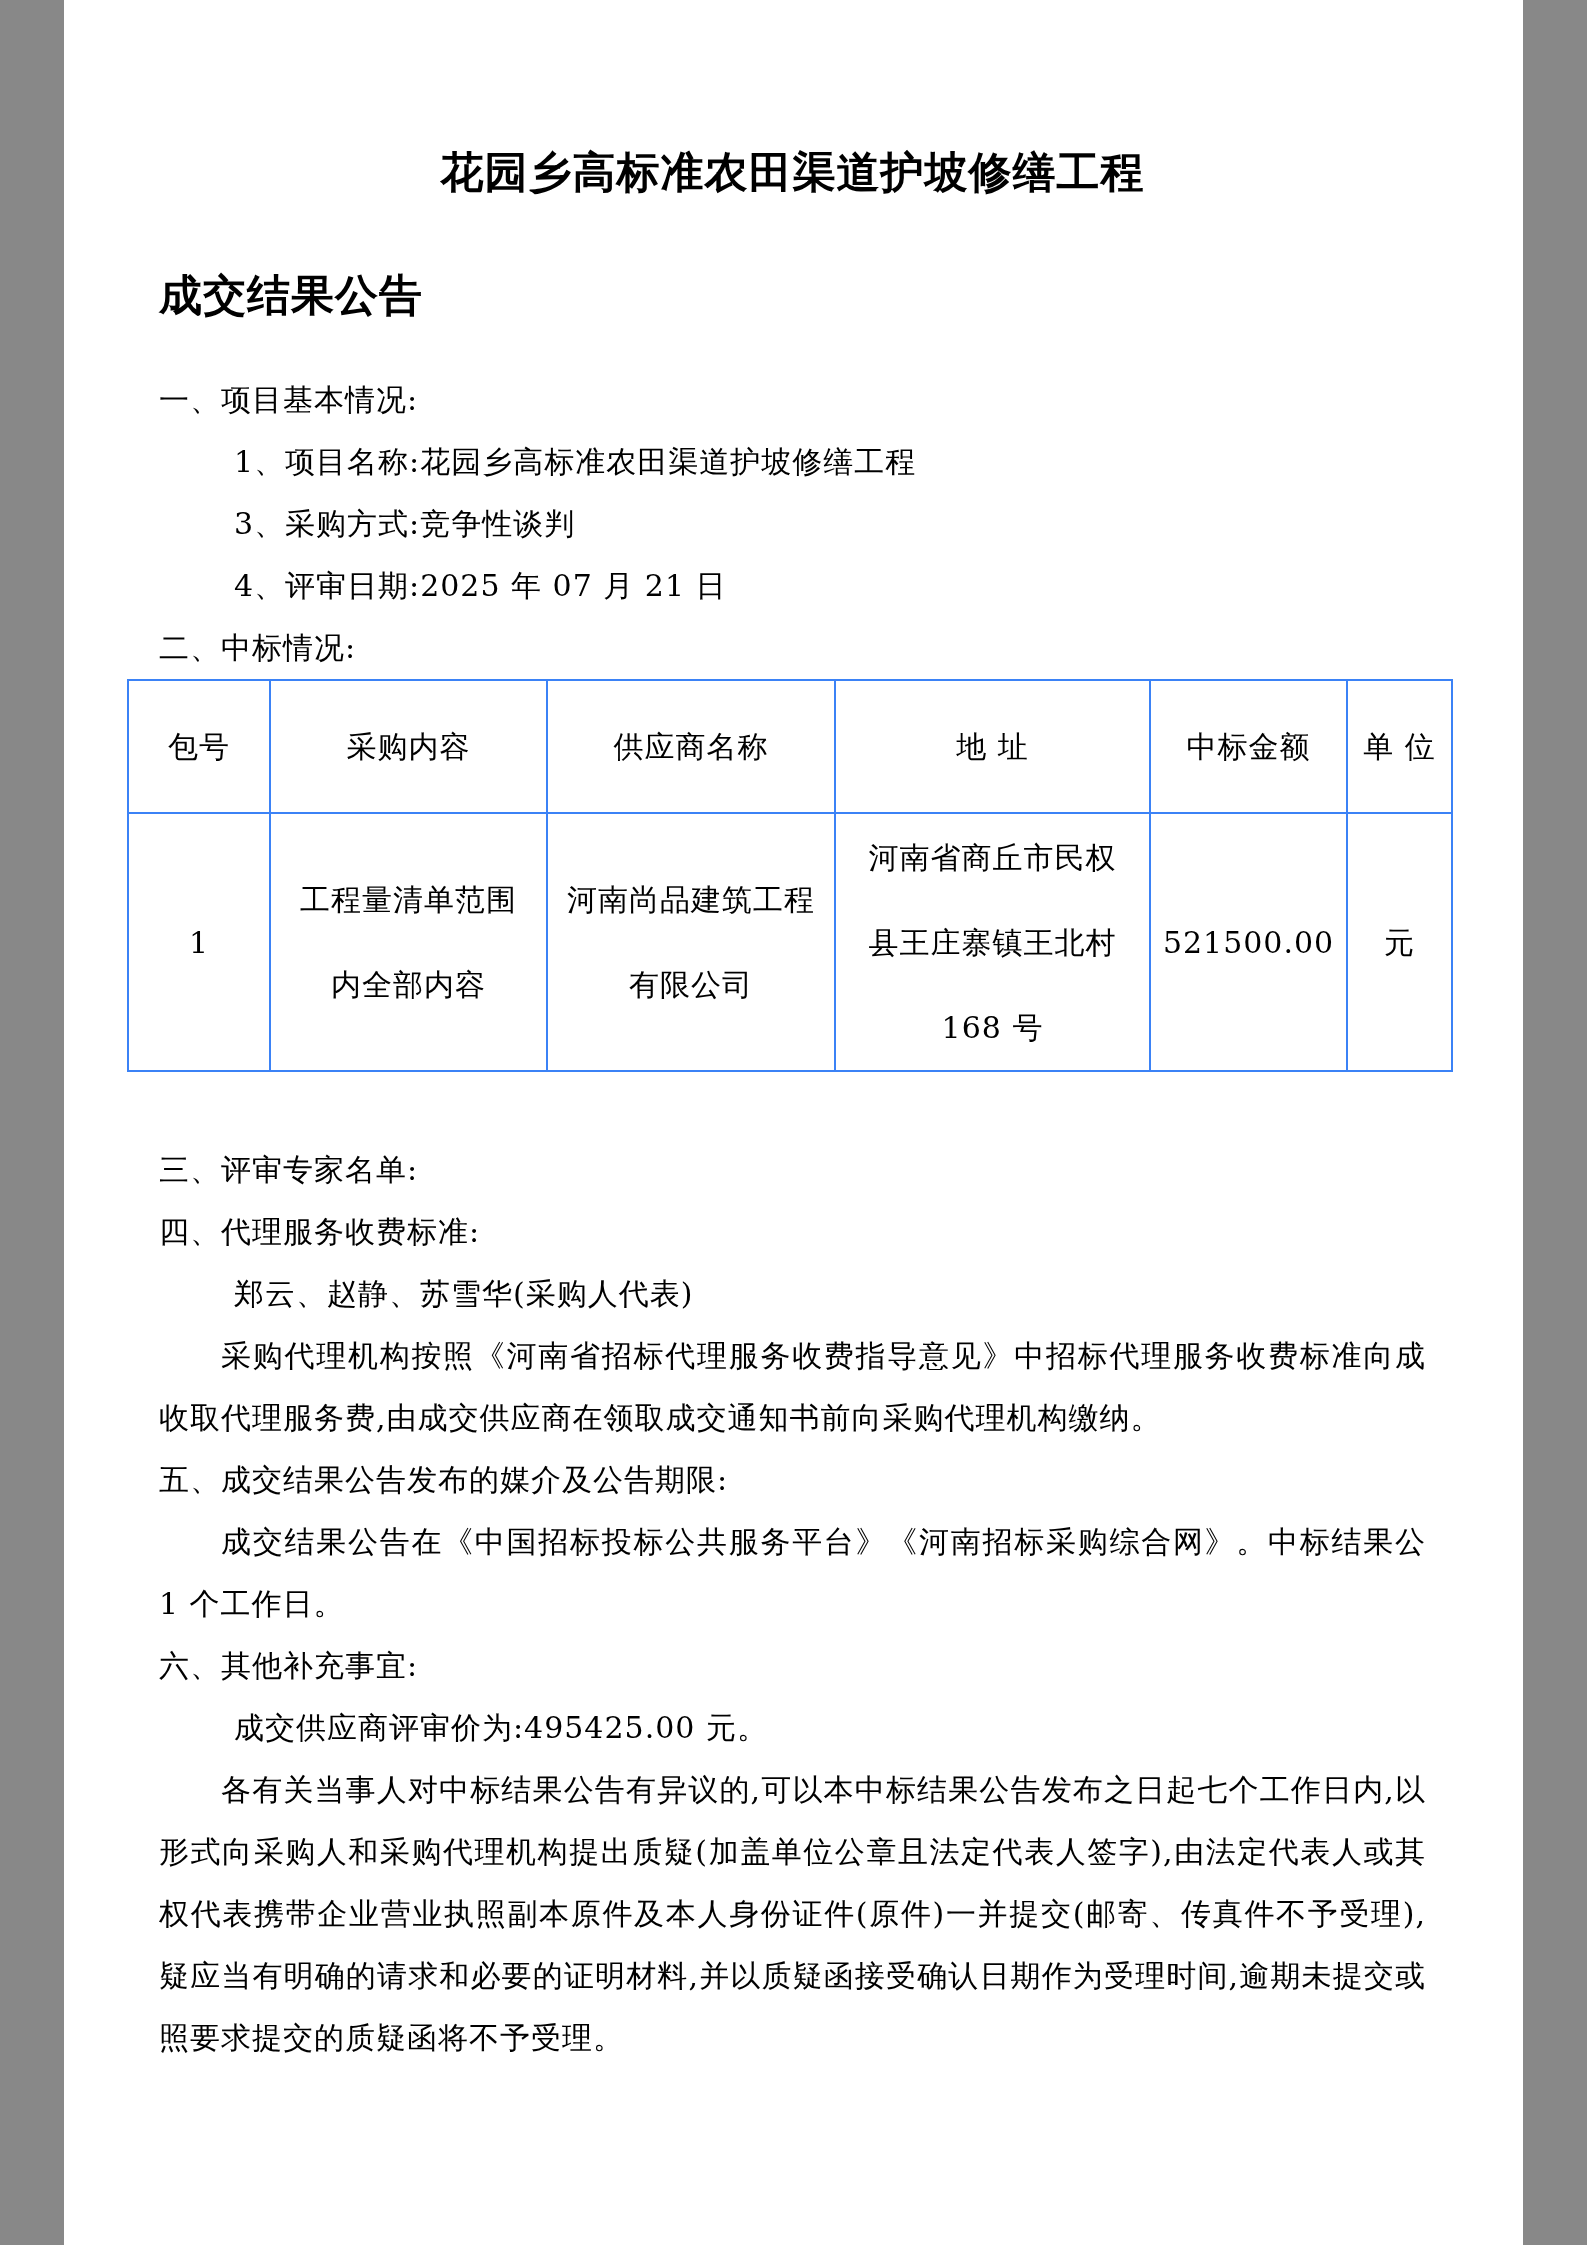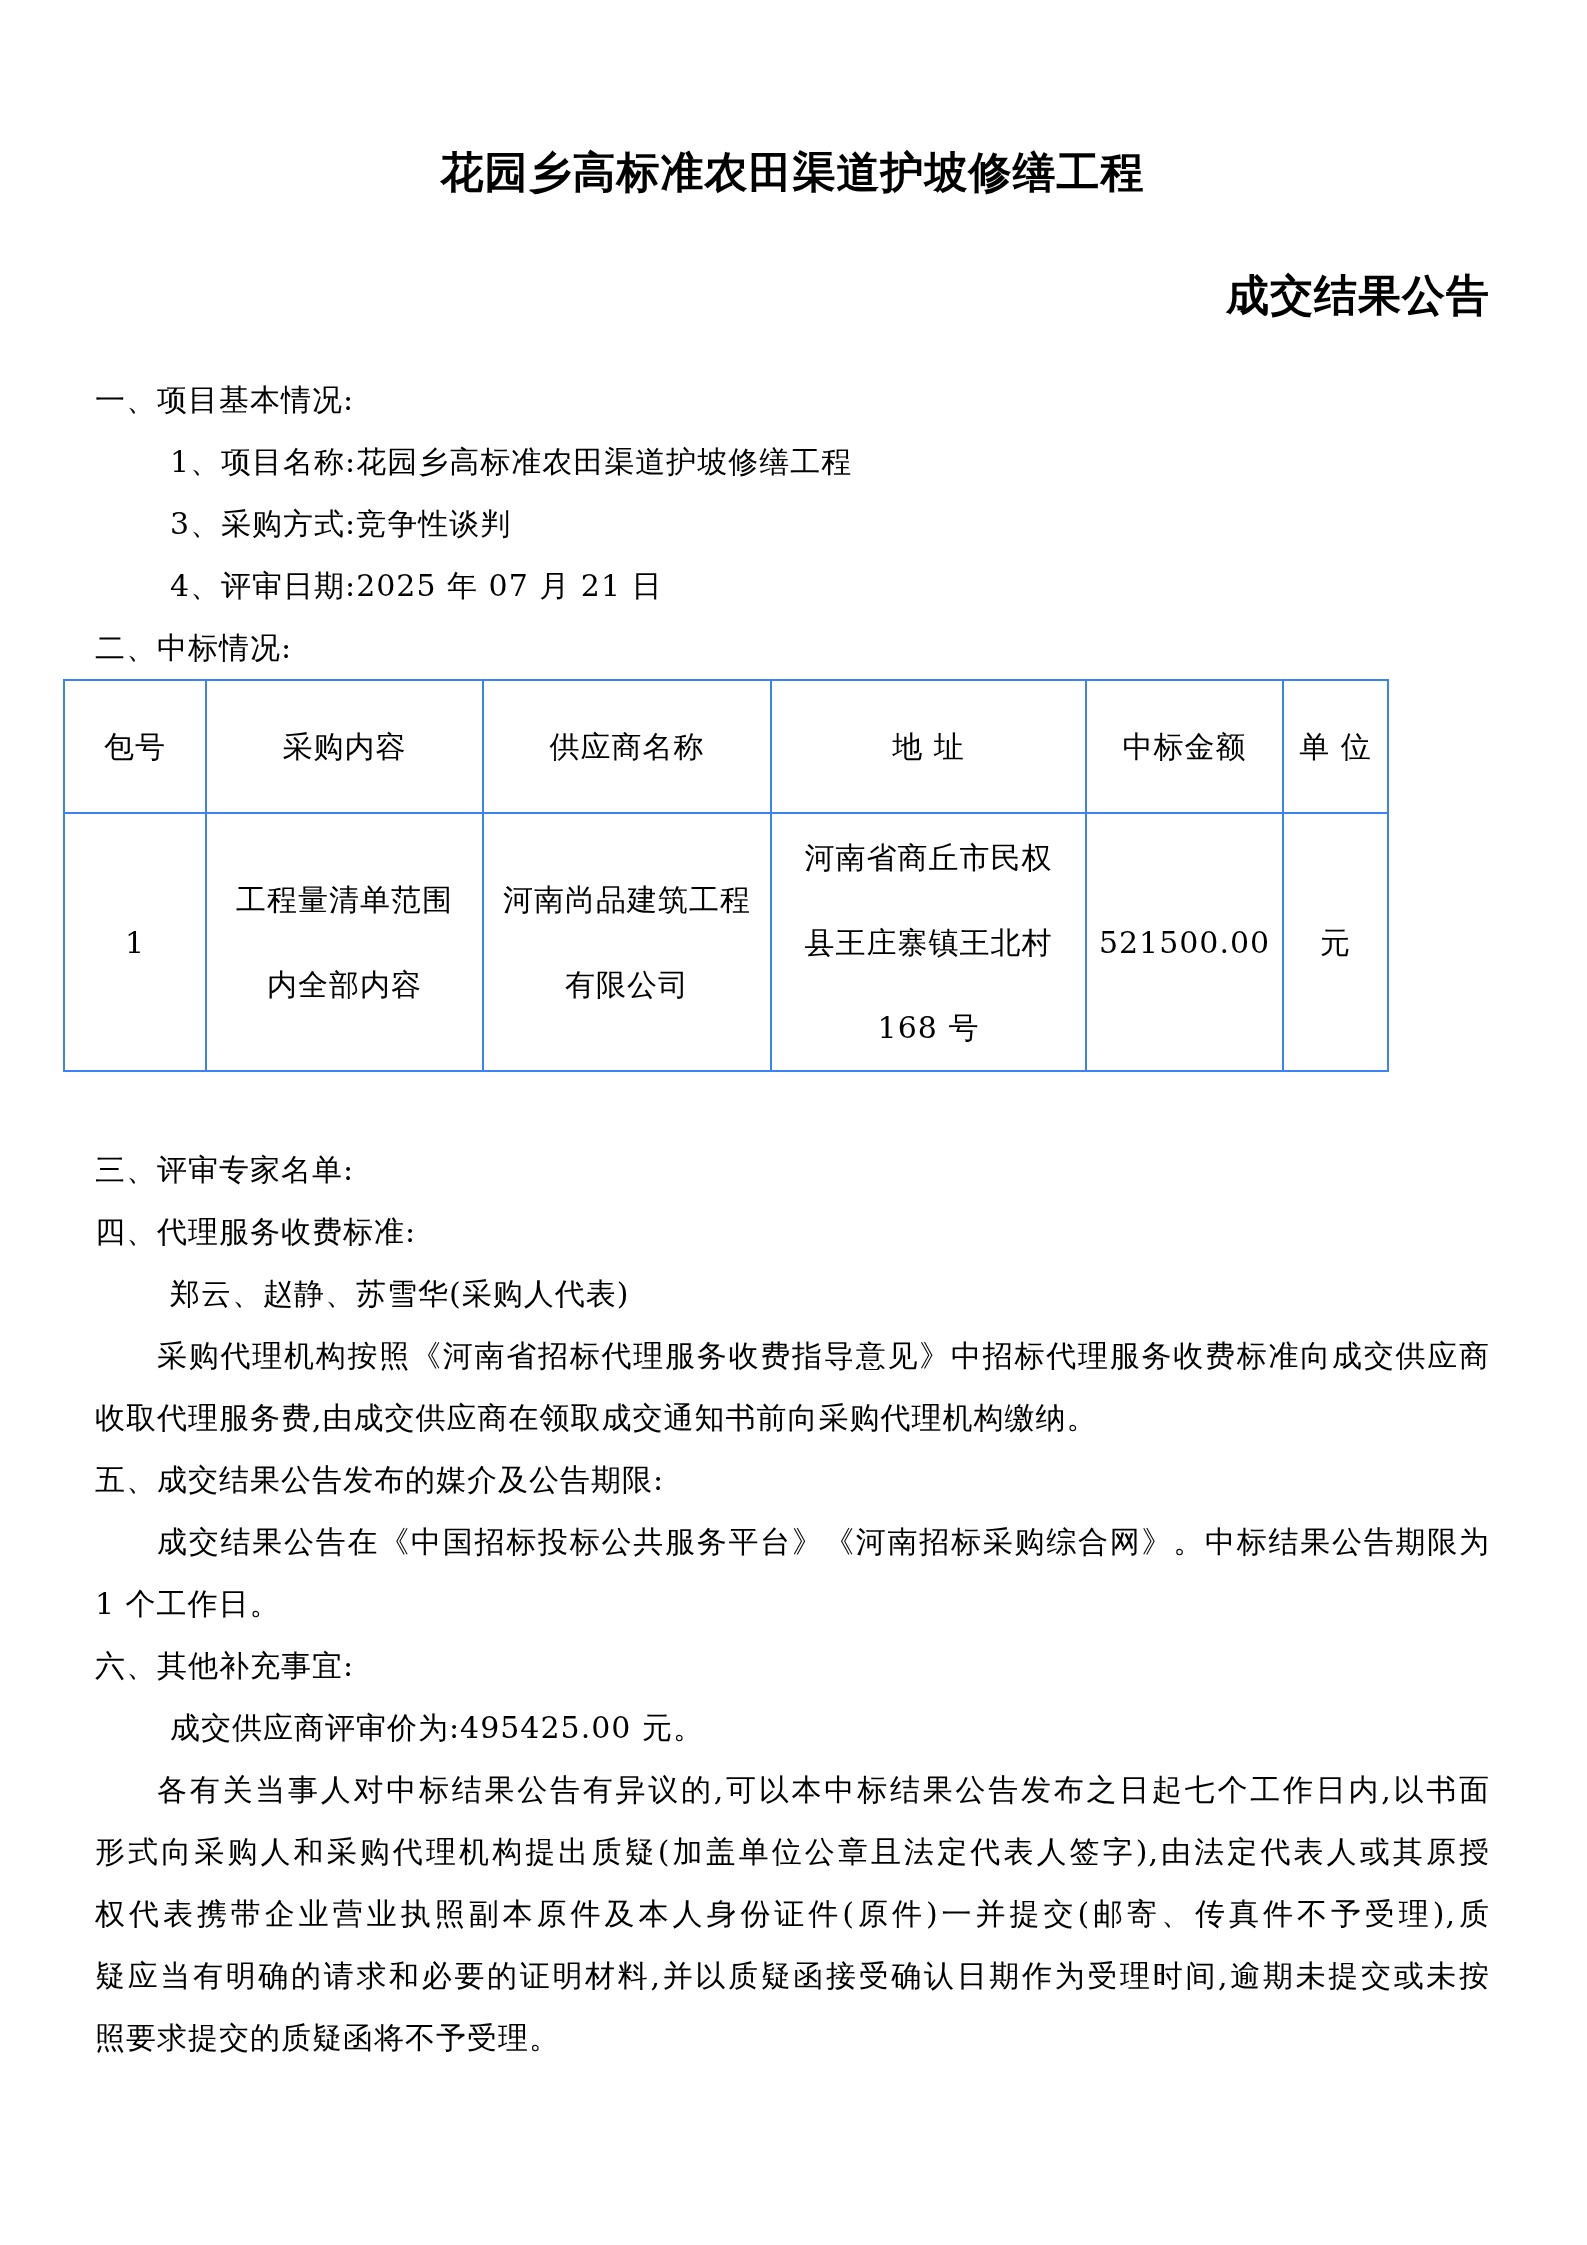--- a/index.html
+++ b/index.html
@@ -2,21 +2,21 @@
 <html><head>
 <meta charset="utf-8">
 <style>
   html, body {
     margin: 0;
     padding: 0;
     background: #888;
   }
   .page {
     position: relative;
-    width: 1587px;
+    width: 1459px;
     height: 2245px;
     margin: 0 auto;
     background: #ffffff;
     color: #000000;
     font-family: "DejaVu Serif", "Liberation Serif", serif;
     overflow: hidden;
   }
   .doc {
     padding: 0 97px 0 95px;
   }
@@ -26,21 +26,21 @@
     line-height: 44px;
     font-weight: bold;
     text-align: center;
     letter-spacing: 1px;
   }
   .doc-subtitle {
     margin-top: 79px;
     font-size: 43px;
     line-height: 44px;
     font-weight: bold;
-    text-align: right;
+    text-align: left;
     letter-spacing: 1px;
   }
   .body-flow {
     margin-top: 52px;
     font-size: 30px;
     line-height: 62px;
     letter-spacing: 1px;
   }
   .tline {
     height: 62px;

